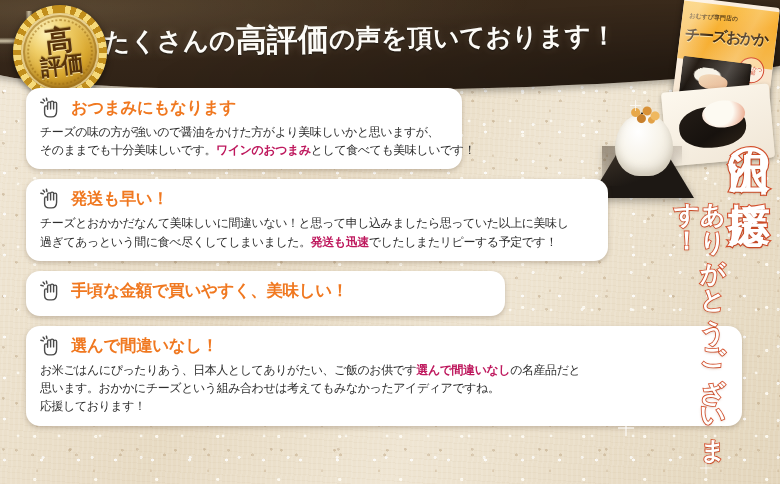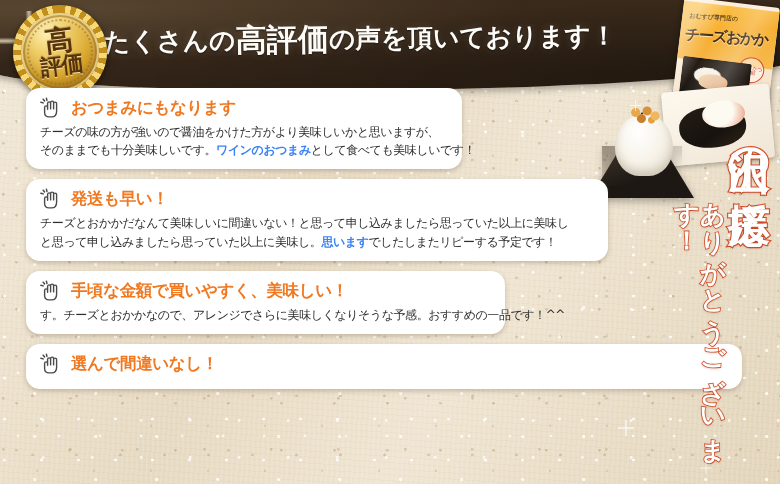--- a/index.html
+++ b/index.html
@@ -328,21 +328,21 @@
   }
   .hand-icon { flex: 0 0 auto; width: 24px; height: 22px; display: block; }
 
   .card-body {
     font-size: 12px;
     line-height: 1.52;
     color: #2e2e2e;
     letter-spacing: -.45px;
     font-family: "DejaVu Sans", "Liberation Sans", sans-serif;
   }
-  .card-body .hl { color: #3b82f6; font-weight: 700; }
+  .card-body .hl { color: #be185d; font-weight: 700; }
   .card-body p { white-space: nowrap; }
 
   
   .card-1 { width: 436px; }
   .card-2 { width: 582px; }
   .card-3 { width: 479px; }
   .card-4 { width: 716px; }
 
   
   .vertical-callout {
@@ -445,51 +445,55 @@
               <path d="M3.2 2.2 L4.6 4.0"></path>
               <path d="M6.4 1.2 L6.9 3.4"></path>
               <path d="M0.9 5.2 L3.2 5.9"></path>
             </g>
             <path d="M9.0 19.9 C6.2 19.9 4.6 18.2 4.6 15.6 L4.6 10.4 C4.6 9.5 5.3 8.9 6.1 8.9 C6.9 8.9 7.6 9.5 7.6 10.4 L7.6 12.3 L7.6 6.4 C7.6 5.5 8.3 4.9 9.1 4.9 C9.9 4.9 10.6 5.5 10.6 6.4 L10.6 11.9 L10.6 5.6 C10.6 4.7 11.3 4.1 12.1 4.1 C12.9 4.1 13.6 4.7 13.6 5.6 L13.6 11.9 L13.6 6.6 C13.6 5.7 14.3 5.1 15.1 5.1 C15.9 5.1 16.6 5.7 16.6 6.6 L16.6 14.2 C16.6 17.6 14.6 19.9 11.6 19.9 Z" fill="#ffffff" stroke="#4a4a4a" stroke-width="1.4" stroke-linejoin="round"></path>
           </svg>
           <div class="card-title">発送も早い！</div>
         </div>
         <div class="card-body">
           <p><span>チーズとおかかだなんて美味しいに間違いない！と思って申し込みましたら思っていた以上に美味し</span></p>
-          <p><span>と思って申し込みましたら思っていた以上に美味し。</span><span class="hl">思います</span><span>でしたしまたリピーする予定です！</span></p>
+          <p><span>過ぎてあっという間に食べ尽くしてしまいました。</span><span class="hl">発送も迅速</span><span>でしたしまたリピーする予定です！</span></p>
         </div>
       </div>
       <div class="card card-3">
         <div class="card-head">
           <svg class="hand-icon" viewBox="0 0 24 22">
             <g fill="none" stroke="#4a4a4a" stroke-width="1.5" stroke-linecap="round">
               <path d="M3.2 2.2 L4.6 4.0"></path>
               <path d="M6.4 1.2 L6.9 3.4"></path>
               <path d="M0.9 5.2 L3.2 5.9"></path>
             </g>
             <path d="M9.0 19.9 C6.2 19.9 4.6 18.2 4.6 15.6 L4.6 10.4 C4.6 9.5 5.3 8.9 6.1 8.9 C6.9 8.9 7.6 9.5 7.6 10.4 L7.6 12.3 L7.6 6.4 C7.6 5.5 8.3 4.9 9.1 4.9 C9.9 4.9 10.6 5.5 10.6 6.4 L10.6 11.9 L10.6 5.6 C10.6 4.7 11.3 4.1 12.1 4.1 C12.9 4.1 13.6 4.7 13.6 5.6 L13.6 11.9 L13.6 6.6 C13.6 5.7 14.3 5.1 15.1 5.1 C15.9 5.1 16.6 5.7 16.6 6.6 L16.6 14.2 C16.6 17.6 14.6 19.9 11.6 19.9 Z" fill="#ffffff" stroke="#4a4a4a" stroke-width="1.4" stroke-linejoin="round"></path>
           </svg>
           <div class="card-title">手頃な金額で買いやすく、美味しい！</div>
         </div>
         <div class="card-body">
-          <p><span>す。チーズとおかかなので、アレンジでさらに美味しくなりそうな予感。おすすめの一品です！^^</span></p>
         </div>
       </div>
       <div class="card card-4">
         <div class="card-head">
           <svg class="hand-icon" viewBox="0 0 24 22">
             <g fill="none" stroke="#4a4a4a" stroke-width="1.5" stroke-linecap="round">
               <path d="M3.2 2.2 L4.6 4.0"></path>
               <path d="M6.4 1.2 L6.9 3.4"></path>
               <path d="M0.9 5.2 L3.2 5.9"></path>
             </g>
             <path d="M9.0 19.9 C6.2 19.9 4.6 18.2 4.6 15.6 L4.6 10.4 C4.6 9.5 5.3 8.9 6.1 8.9 C6.9 8.9 7.6 9.5 7.6 10.4 L7.6 12.3 L7.6 6.4 C7.6 5.5 8.3 4.9 9.1 4.9 C9.9 4.9 10.6 5.5 10.6 6.4 L10.6 11.9 L10.6 5.6 C10.6 4.7 11.3 4.1 12.1 4.1 C12.9 4.1 13.6 4.7 13.6 5.6 L13.6 11.9 L13.6 6.6 C13.6 5.7 14.3 5.1 15.1 5.1 C15.9 5.1 16.6 5.7 16.6 6.6 L16.6 14.2 C16.6 17.6 14.6 19.9 11.6 19.9 Z" fill="#ffffff" stroke="#4a4a4a" stroke-width="1.4" stroke-linejoin="round"></path>
           </svg>
           <div class="card-title">選んで間違いなし！</div>
         </div>
+        <div class="card-body">
+          <p><span>お米ごはんにぴったりあう、日本人としてありがたい、ご飯のお供です</span><span class="hl">選んで間違いなし</span><span>の名産品だと</span></p>
+          <p><span>思います。おかかにチーズという組み合わせは考えてもみなかったアイディアですね。</span></p>
+          <p><span>応援しております！</span></p>
+        </div>
       </div>
     </div>
 
   <div class="vertical-callout">
     <div class="v-main">沢山の応援</div>
     <div class="v-sub">ありがとうございます！</div>
   </div>
 
   <div class="spark s1"></div>
   <div class="spark s2"></div>

